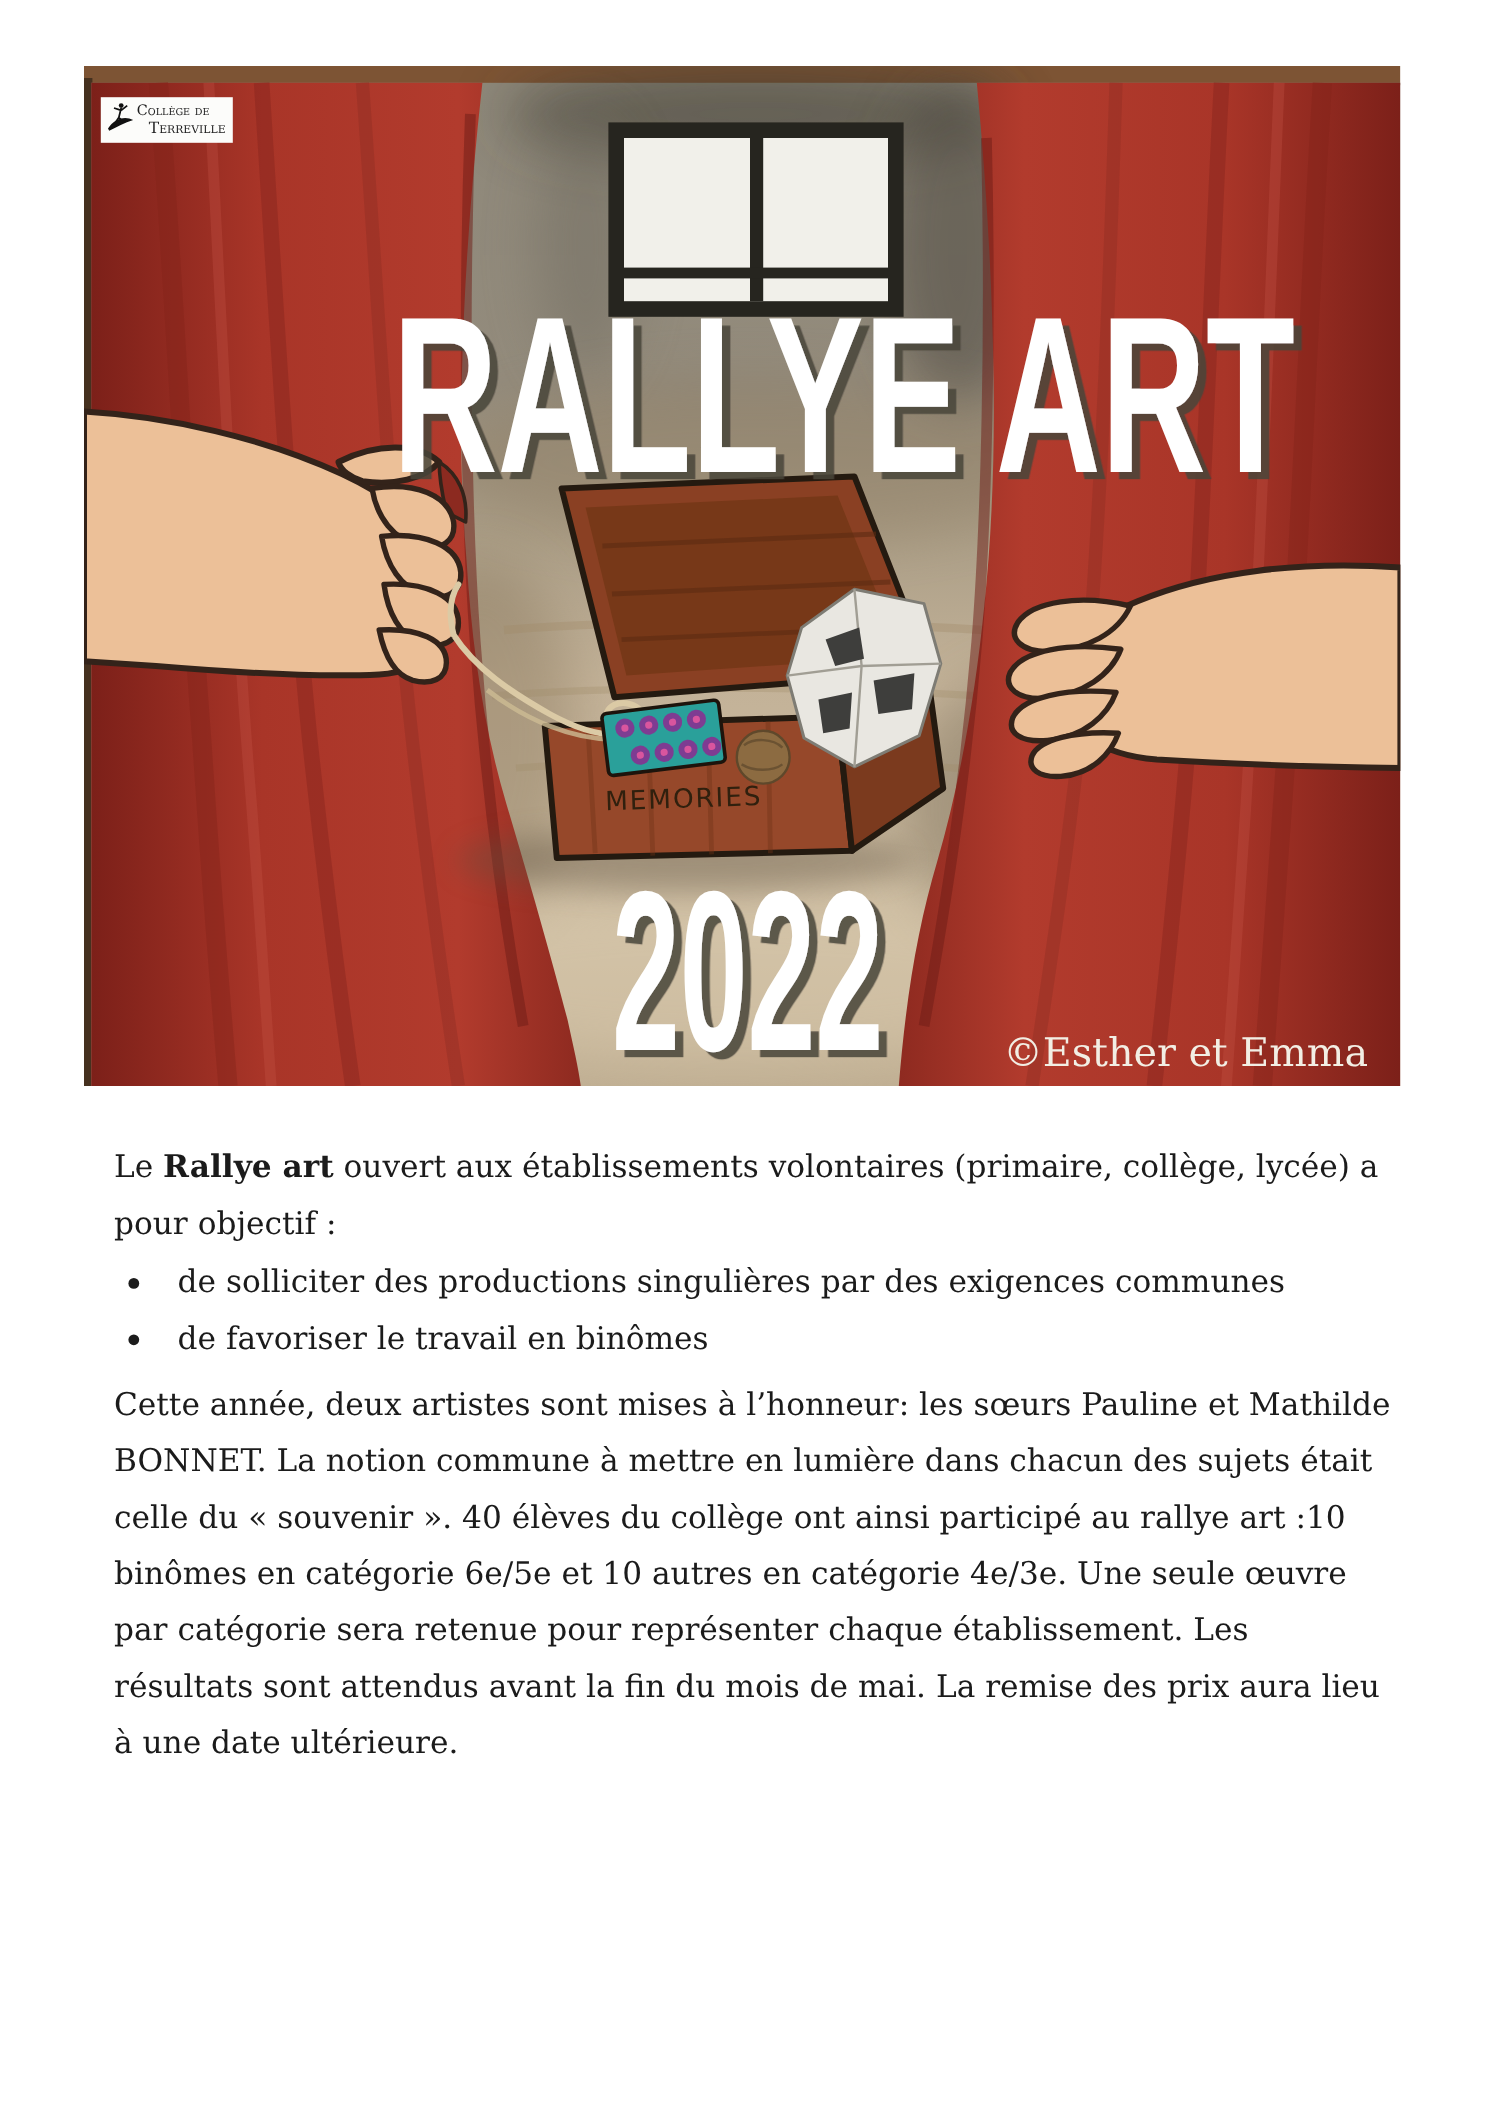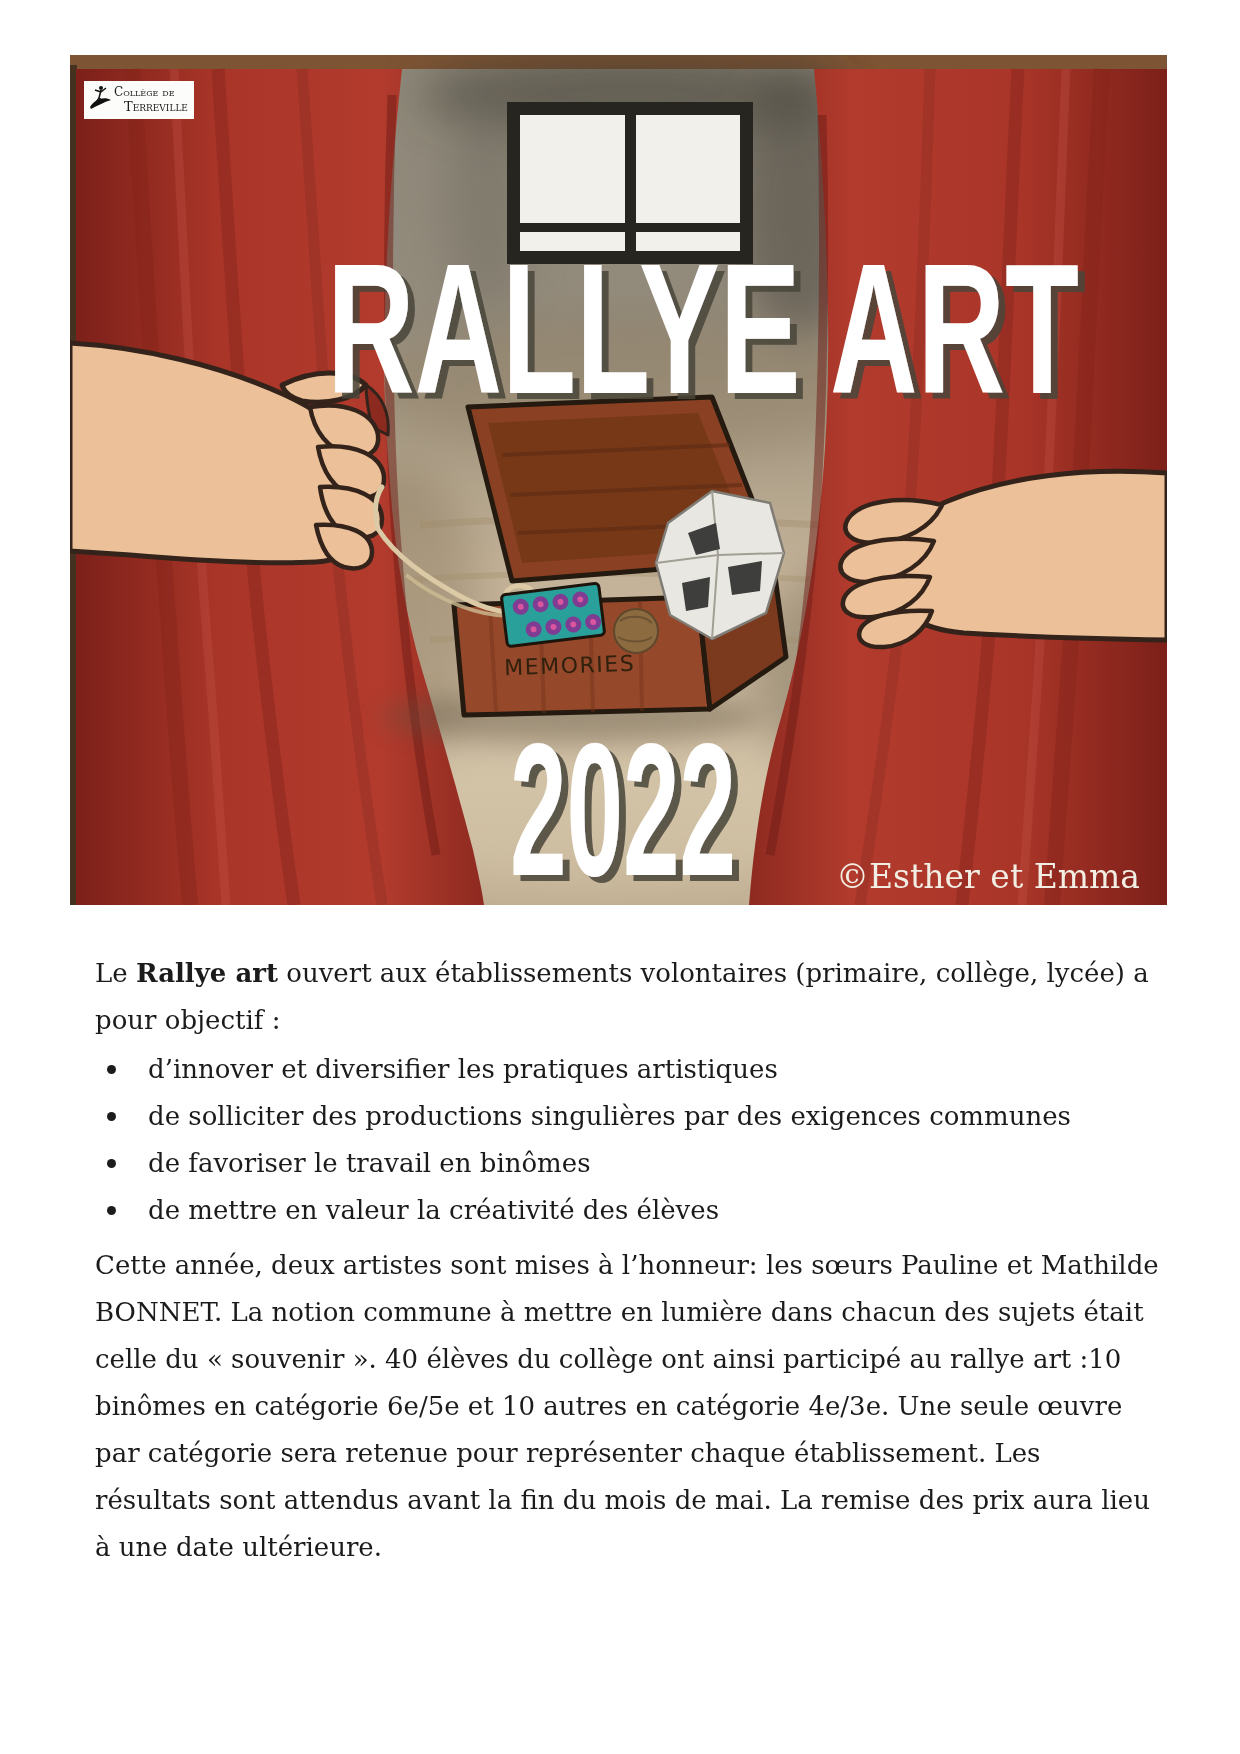--- a/index.html
+++ b/index.html
@@ -171,23 +171,21 @@
         <text x="44" y="41" font-family="DejaVu Serif, serif" font-variant="small-caps" font-size="12" fill="#1c1c1c">Collège de</text>
         <text x="54" y="56" font-family="DejaVu Serif, serif" font-variant="small-caps" font-size="13" fill="#1c1c1c">Terreville</text>
       </g>
     </svg>
   </figure>
 
   <main class="content">
     <p class="intro"><span>Le </span><b>Rallye art</b><span> ouvert aux établissements volontaires (primaire, collège, lycée) a pour objectif :</span></p>
 
     <ul class="bullets">
-      <li><span class="dot"></span><span>d’innover et diversifier les pratiques artistiques</span></li>
       <li><span class="dot"></span><span>de solliciter des productions singulières par des exigences communes</span></li>
       <li><span class="dot"></span><span>de favoriser le travail en binômes</span></li>
-      <li><span class="dot"></span><span>de mettre en valeur la créativité des élèves</span></li>
     </ul>
 
     <p>Cette année, deux artistes sont mises à l’honneur: les sœurs Pauline et Mathilde BONNET. La notion commune à mettre en lumière dans chacun des sujets était celle du « souvenir ». 40 élèves du collège ont ainsi participé au rallye art :10 binômes en catégorie 6e/5e et 10 autres en catégorie 4e/3e. Une seule œuvre par catégorie sera retenue pour représenter chaque établissement. Les résultats sont attendus avant la fin du mois de mai. La remise des prix aura lieu à une date ultérieure.</p>
 
   </main>
 
 </div>
 
 </body></html>

